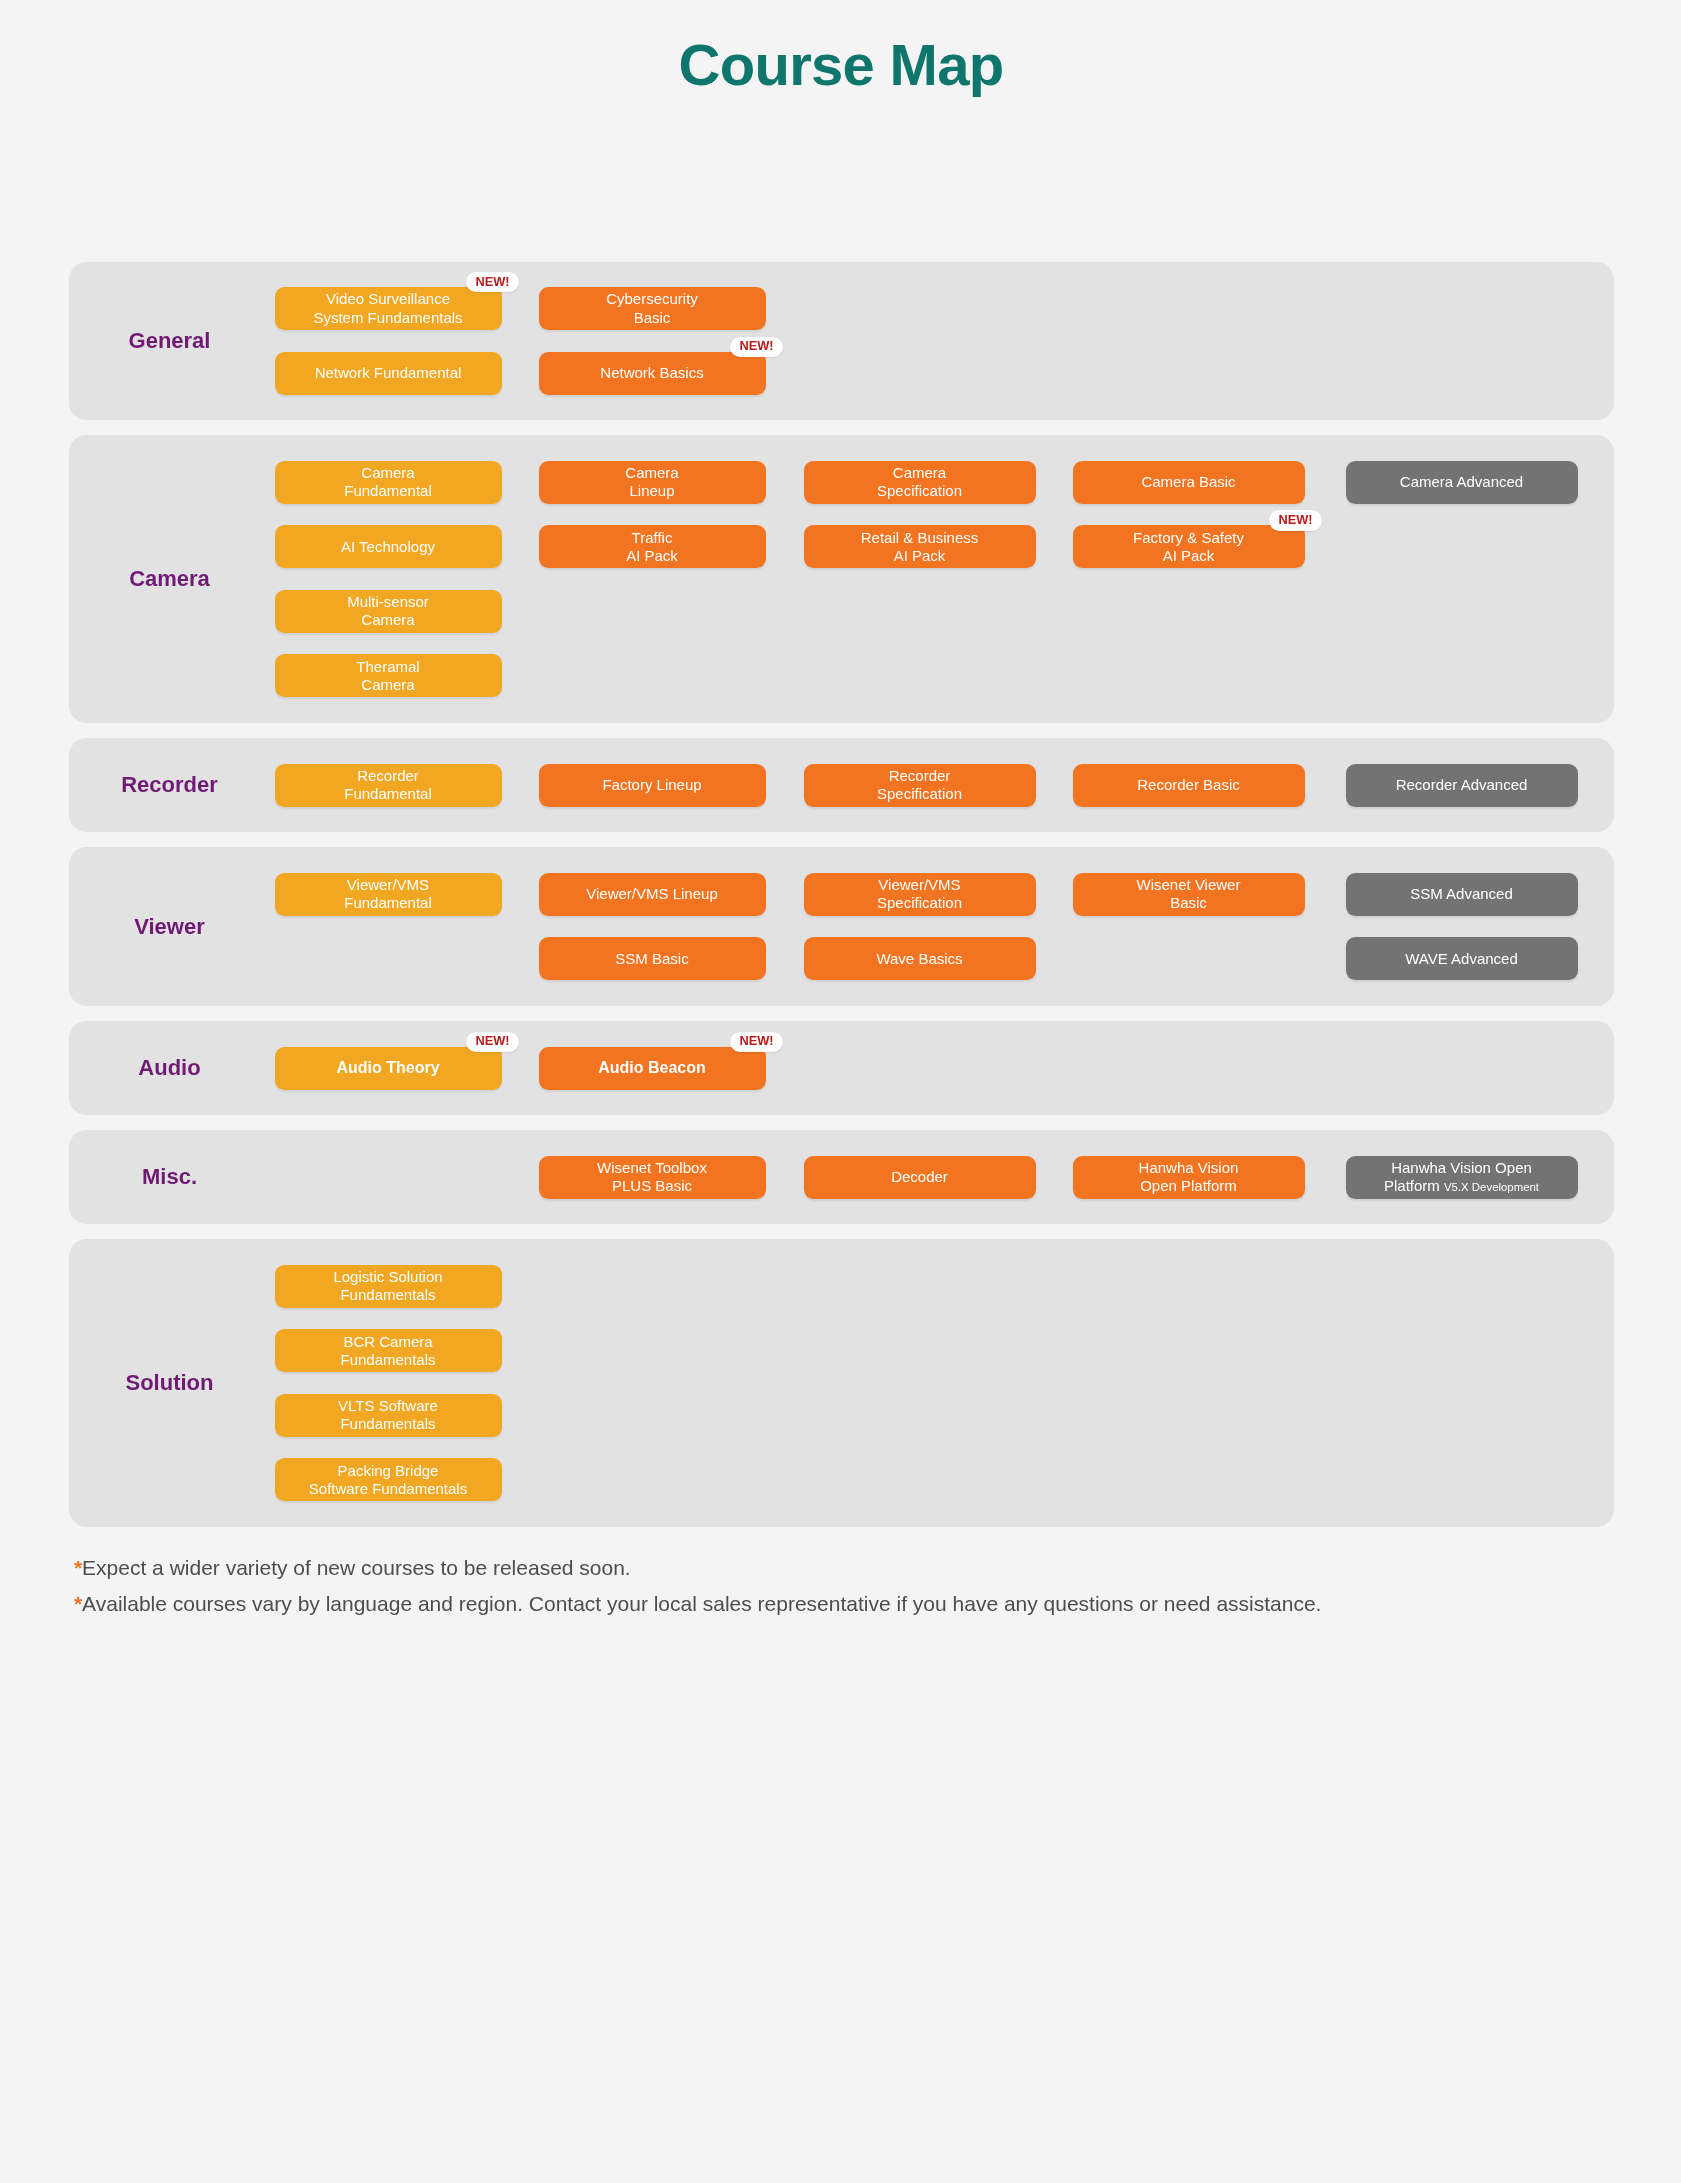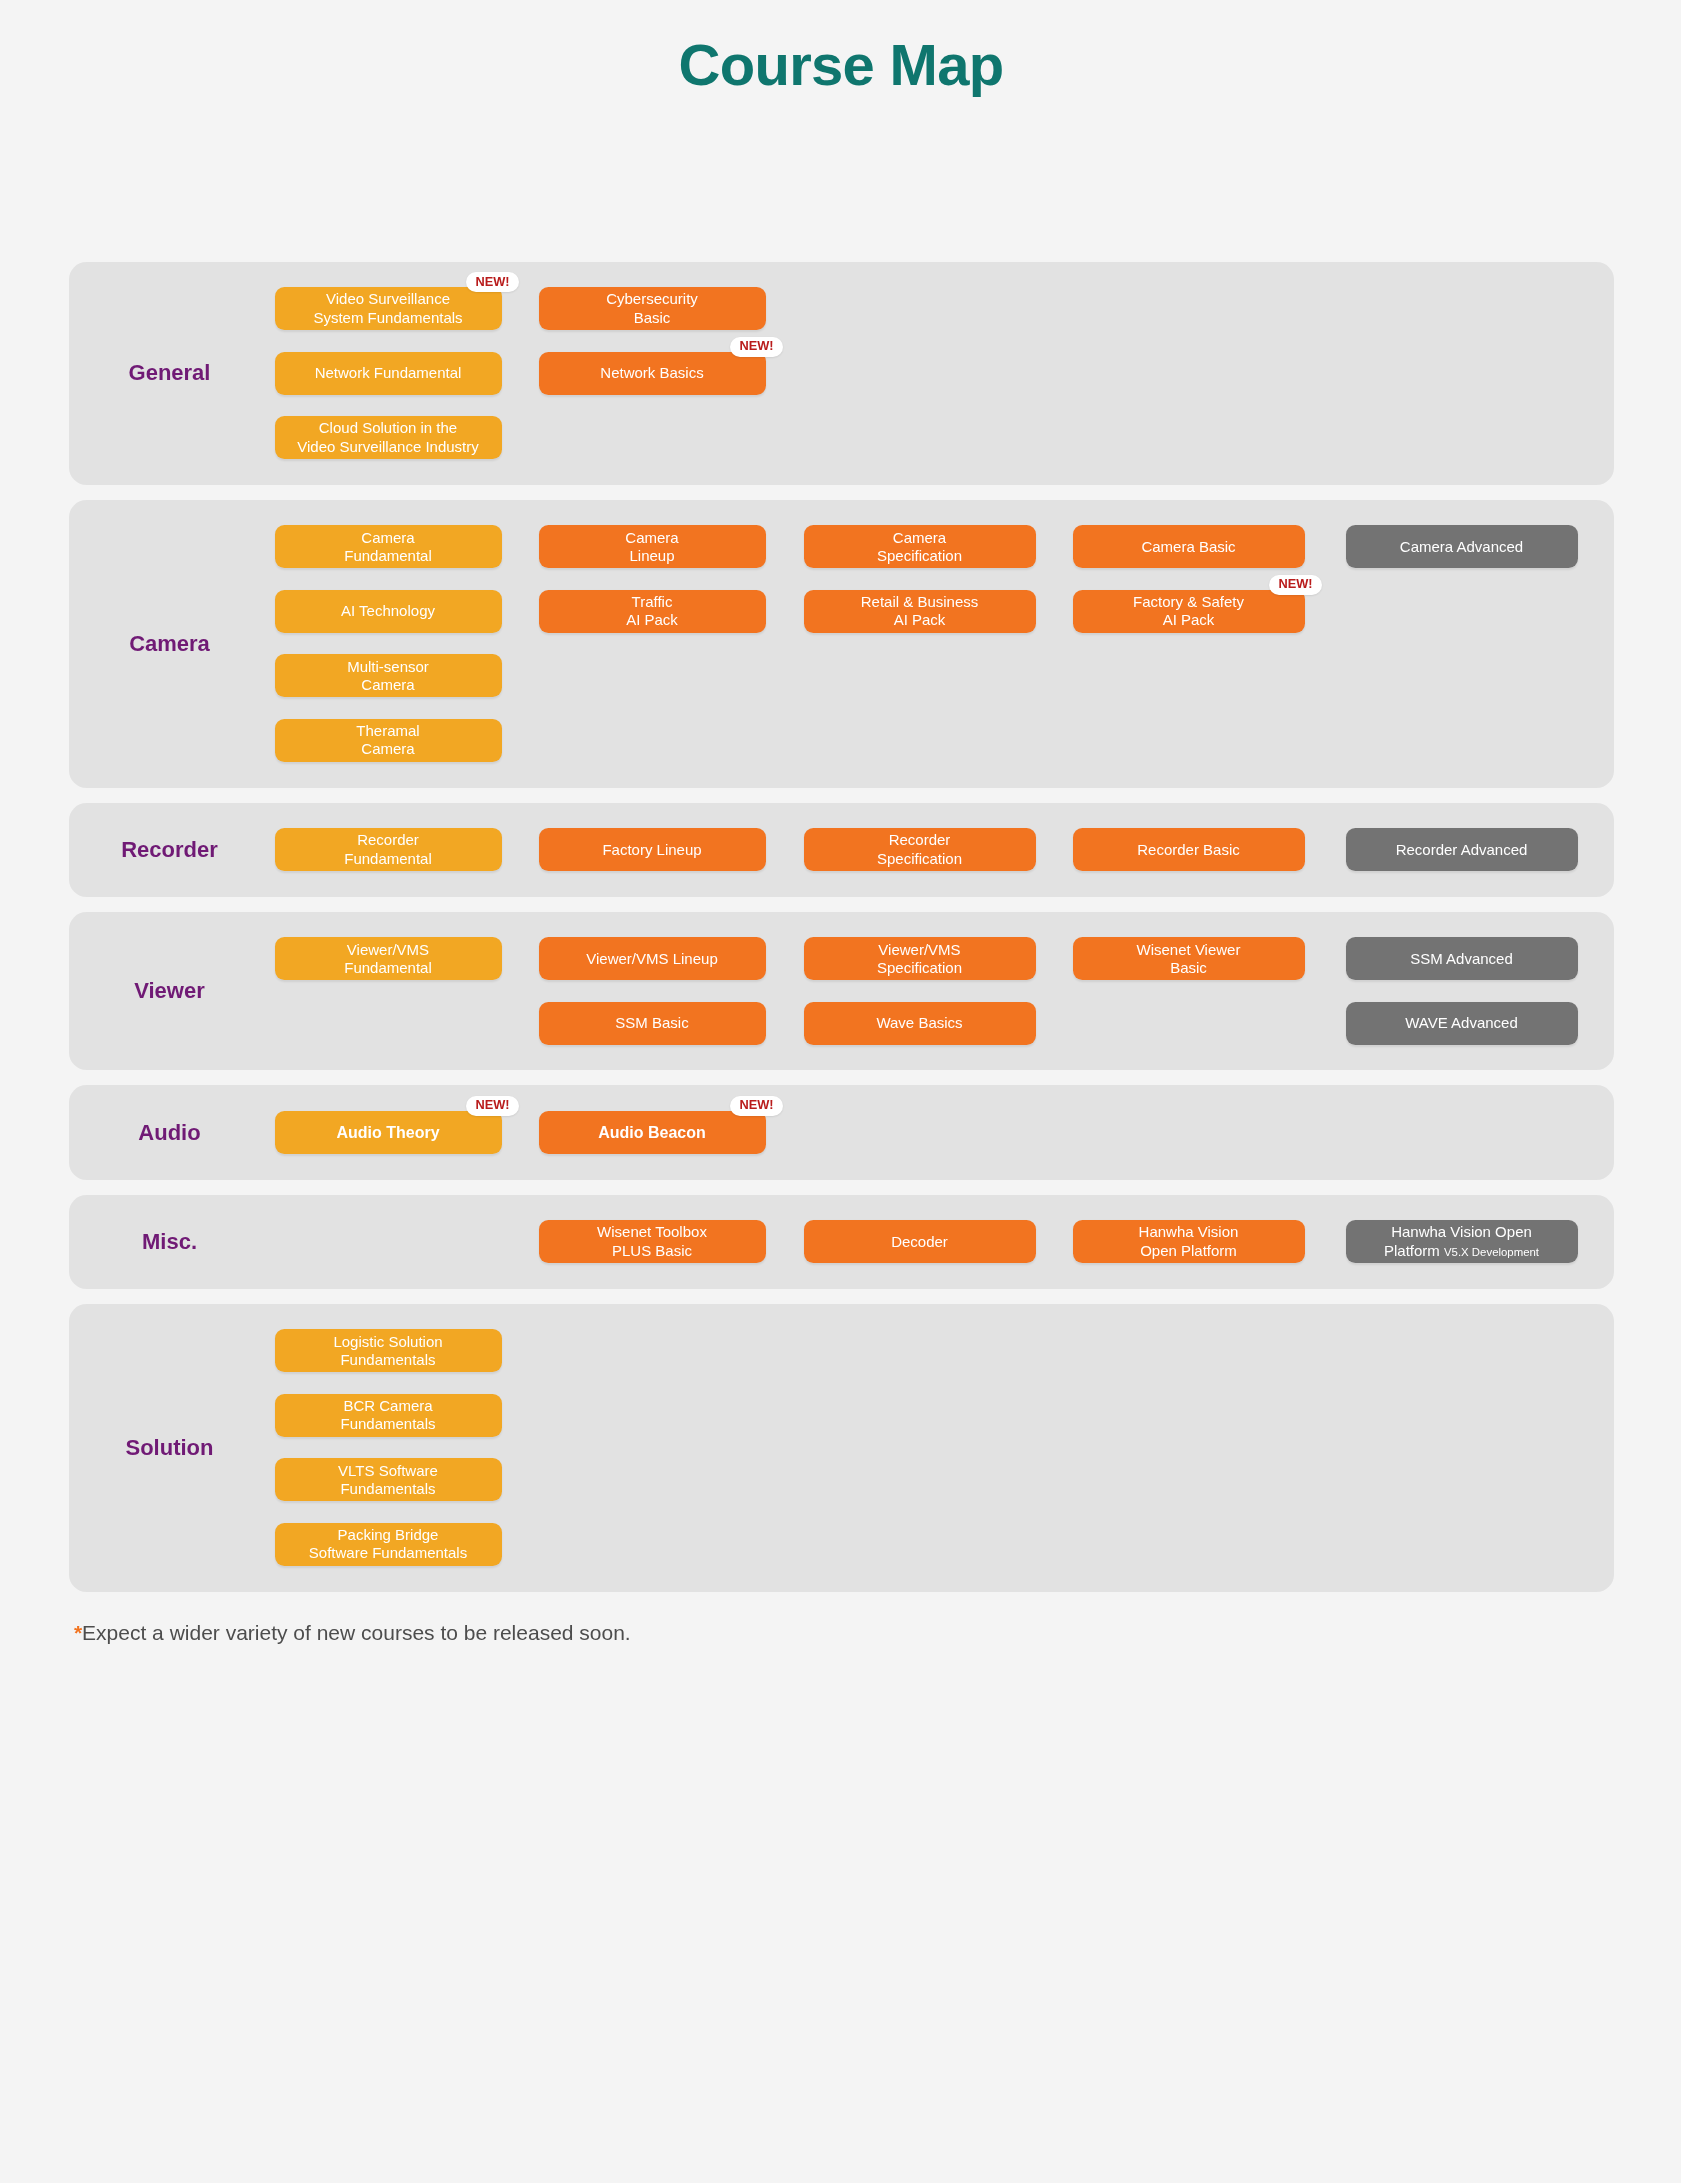--- a/index.html
+++ b/index.html
@@ -216,26 +216,20 @@
         </div>
         <div class="grid-row">
           <div class="card c0 lvl-fundamental">
             <span class="card-label">Network Fundamental</span>
           </div>
           <div class="card c1 lvl-intermediate">
             <span class="card-label">Network Basics</span>
             <span class="new-badge">NEW!</span>
           </div>
         </div>
-        <div class="grid-row">
-          <div class="card c0 lvl-fundamental">
-            <span class="card-label">Cloud Solution in the
-Video Surveillance Industry</span>
-          </div>
-        </div>
       </div>
     </div>
     <div class="section">
       <div class="section-label">Camera</div>
       <div class="grid">
         <div class="grid-row">
           <div class="card c0 lvl-fundamental">
             <span class="card-label">Camera
 Fundamental</span>
           </div>
@@ -409,14 +403,15 @@
             <span class="card-label">Packing Bridge
 Software Fundamentals</span>
           </div>
         </div>
       </div>
     </div>
   </div>
 
 <div class="footnotes" id="footnotes-host">
     <div class="footnote"><span class="star">*</span><span>Expect a wider variety of new courses to be released soon.</span></div>
+    <div class="footnote"><span class="star">*</span><span>Available courses vary by language and region. Contact your local sales representative if you have any questions or need assistance.</span></div>
   </div>
 
 
 </body></html>

